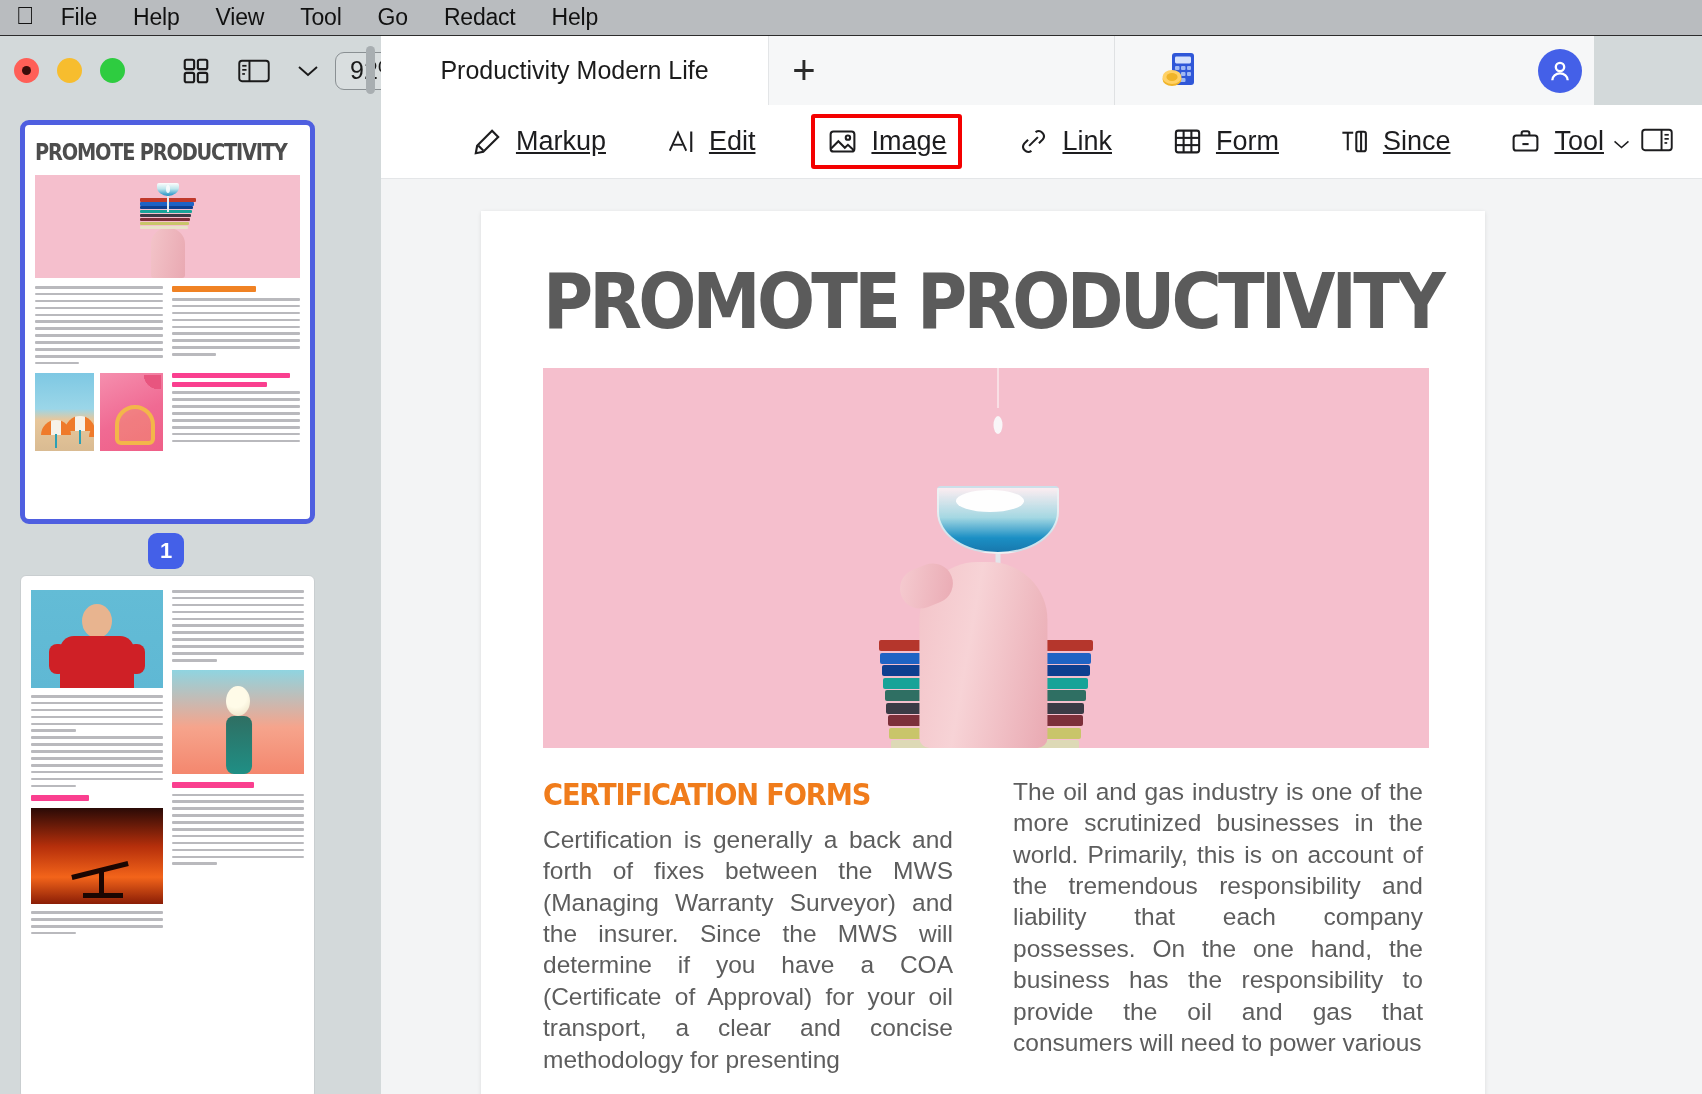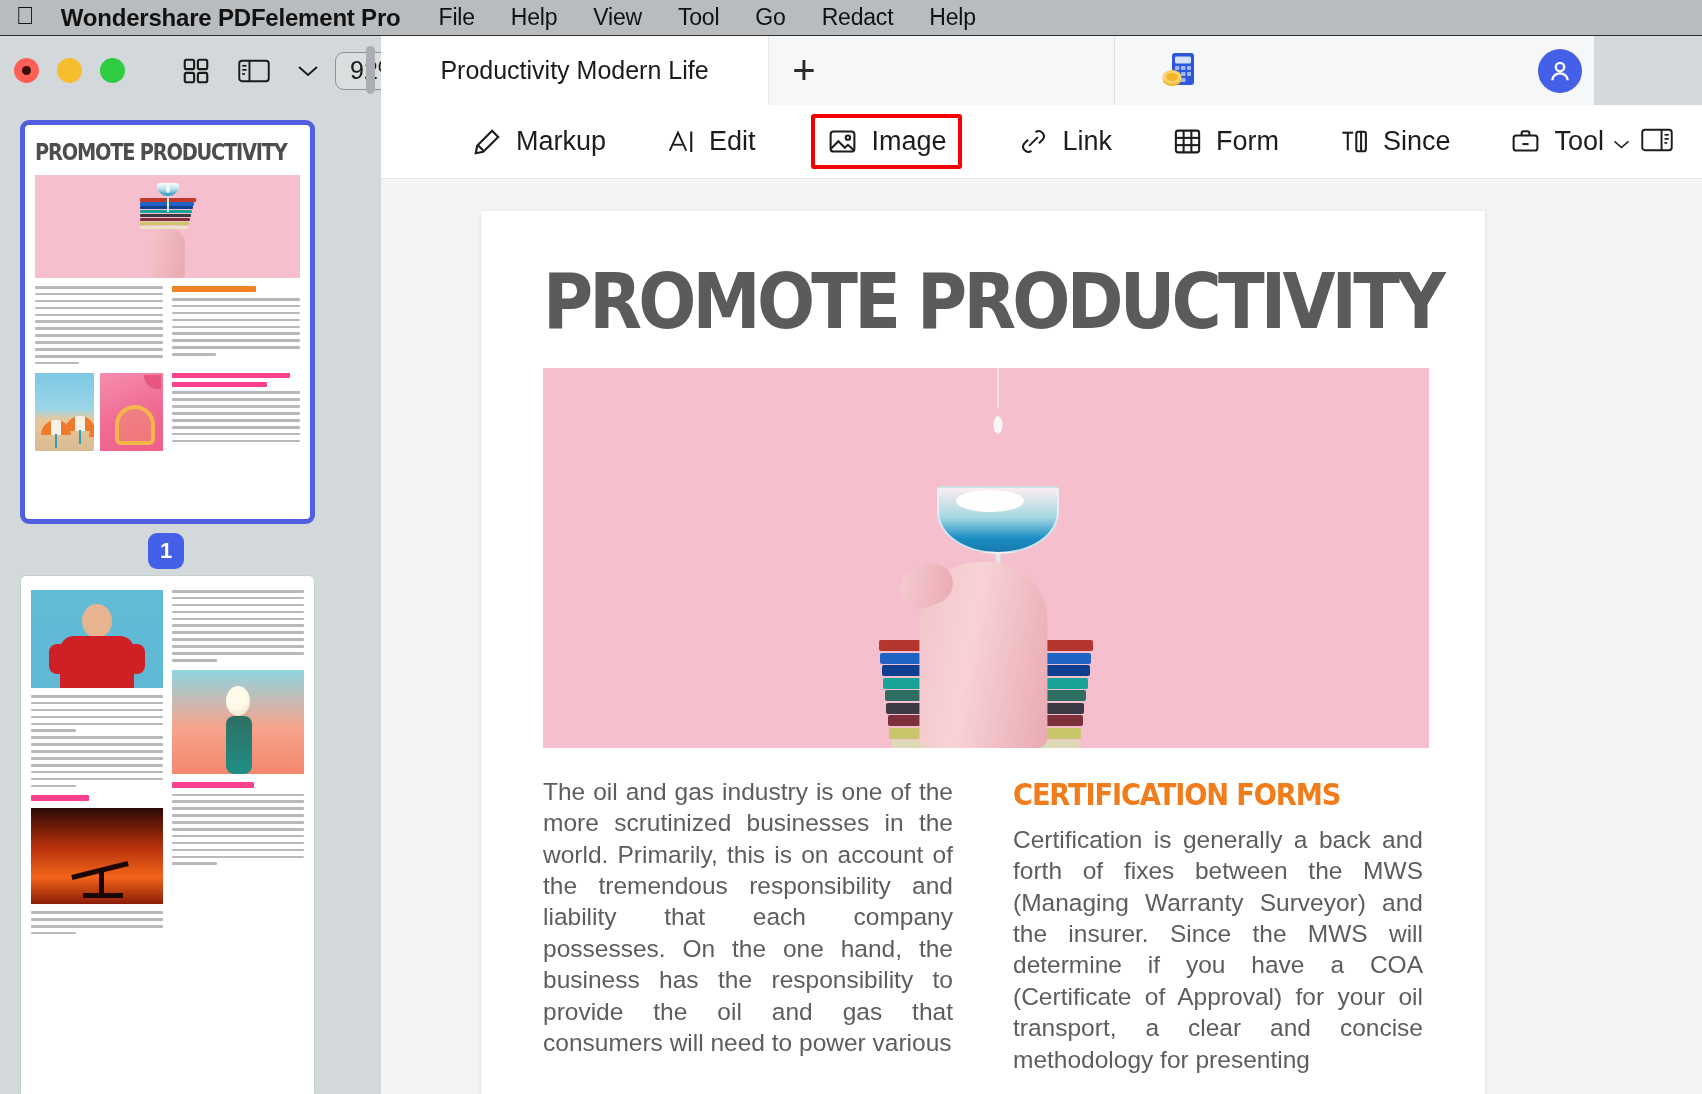--- a/index.html
+++ b/index.html
@@ -181,21 +181,21 @@
   #edittoolbar {
     position: absolute; top: 105px; left: 381px;
     width: 1321px; height: 74px;
     background: #ffffff;
     border-bottom: 1px solid #e4e6e8;
     display: flex; align-items: center;
   }
   .tool {
     display: flex; align-items: center; gap: 13px;
     font-size: 27px; color: #1d1d1f; cursor: pointer;
-    padding: 7px 10px; position: relative;
+    padding: 7px 10px; position: relative; text-decoration: underline;
   }
   .tool .ic { display: flex; align-items: center; }
   #tool-image-wrap {
     border: 4px solid #f40000; border-radius: 3px;
     padding: 8px 12px; margin: 0 6px;
   }
   #tool-image-wrap .tool { padding: 0; }
   .toolgap { width: 44px; }
   #toolbar-right { margin-left: auto; padding-right: 28px; display: flex; align-items: center; }
 
@@ -363,21 +363,20 @@
   }
   .pump .base {
     position: absolute; left: 12px; bottom: 0; width: 40px; height: 5px; background: #1b0602;
   }
 </style>
 </head>
 <body>
 
 <div id="menubar">
   <span class="apple"></span>
-  <span class="appname">Wondershare PDFelement Pro</span>
   <span class="mi">File</span>
   <span class="mi">Help</span>
   <span class="mi">View</span>
   <span class="mi">Tool</span>
   <span class="mi">Go</span>
   <span class="mi">Redact</span>
   <span class="mi">Help</span>
 </div>
 
 <div id="chrome">
@@ -732,21 +731,21 @@
           <div class="bk" style="background: rgb(59, 59, 70); width: 92.5%; margin-left: 3.5%;"></div>
           <div class="bk" style="background: rgb(125, 47, 58); width: 91%; margin-left: 4.2%;"></div>
           <div class="bk" style="background: rgb(201, 197, 106); width: 89.5%; margin-left: 4.9%;"></div>
           <div class="bk" style="background: rgb(221, 217, 182); width: 88%; margin-left: 5.6%;"></div>
         </div>
       <div class="hand"></div>
     </div>
 
     <div id="doccols">
       <div class="dcol">
-        <div class="dtext">The oil and gas industry is one of the more scrutinized businesses in the world. Primarily, this is on account of the tremendous responsibility and liability that each company possesses. On the one hand, the business has the responsibility to provide the oil and gas that consumers will need to power various</div>
-      </div>
-      <div class="dcol">
         <div id="orangehead">CERTIFICATION FORMS</div>
         <div class="dtext">Certification is generally a back and forth of fixes between the MWS (Managing Warranty Surveyor) and the insurer. Since the MWS will determine if you have a COA (Certificate of Approval) for your oil transport, a clear and concise methodology for presenting</div>
       </div>
+      <div class="dcol">
+        <div class="dtext">The oil and gas industry is one of the more scrutinized businesses in the world. Primarily, this is on account of the tremendous responsibility and liability that each company possesses. On the one hand, the business has the responsibility to provide the oil and gas that consumers will need to power various</div>
+      </div>
     </div>
   </div>
 </div>
 
 </body></html>

